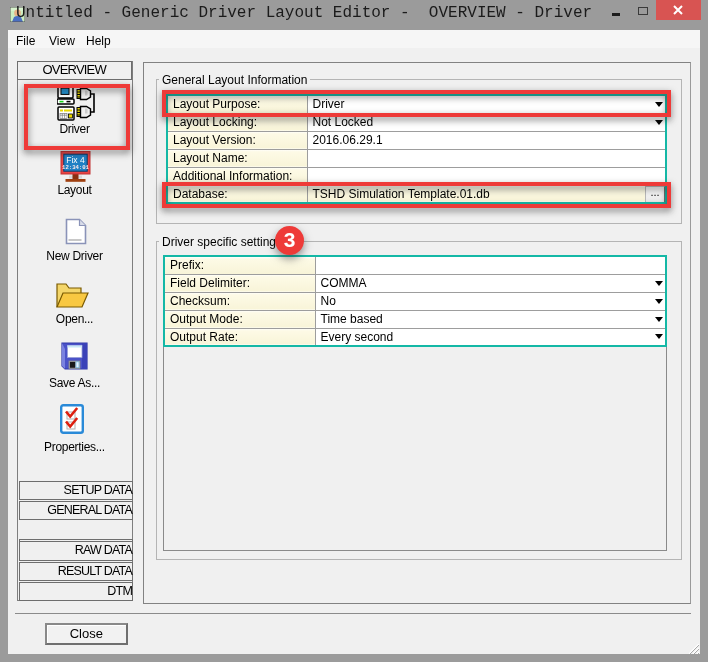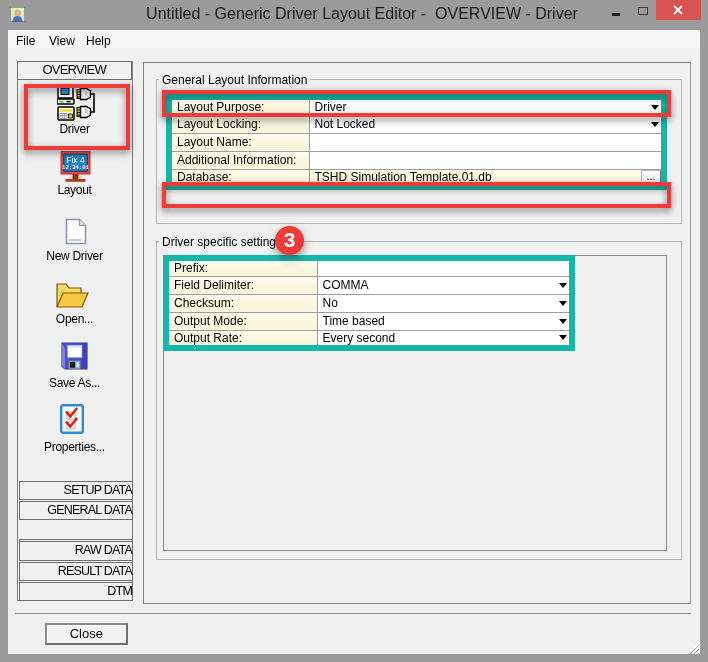--- a/index.html
+++ b/index.html
@@ -2,22 +2,22 @@
 <html><head>
 <meta charset="utf-8">
 <style>
   html,body{margin:0;padding:0;}
   body{width:708px;height:662px;position:relative;overflow:hidden;
        font-family:"Liberation Sans", sans-serif;background:#9b9b9b;}
   .abs{position:absolute;}
 
   
   #titlebar{left:0;top:0;width:708px;height:30px;background:#9b9b9b;}
-  #apptitle{left:0;top:0;width:708px;height:30px;line-height:27px;text-align:center;
-            font-size:16px;color:#1b1b1b;padding-left:16px;box-sizing:border-box;}
+  #apptitle{left:0;top:0;width:708px;height:30px;line-height:27px;text-align:left;
+            font-size:16px;color:#1b1b1b;padding-left:16px;box-sizing:border-box;font-family:Liberation Mono, monospace;}
   #btn-min{left:612px;top:13px;width:8px;height:2.5px;background:#1c1c1c;}
   #btn-max{left:638px;top:7px;width:8px;height:6px;border:1.6px solid #3a3a3a;}
   #btn-close{left:656px;top:0;width:45px;height:20px;background:#d85452;}
   #btn-close svg{position:absolute;left:17px;top:5px;}
 
   
   #client{left:8px;top:30px;width:692px;height:624px;background:#f0f0f0;}
   #menubar{left:0;top:0;width:692px;height:18px;background:#f6f6f6;font-size:12px;color:#000;}
   .mitem{position:absolute;top:2px;line-height:18px;}
 
@@ -35,21 +35,21 @@
   #badge3{left:267px;top:196px;width:29px;height:29px;border-radius:50%;background:#ee3a38;
           color:#fff;font-size:21px;font-weight:bold;text-align:center;line-height:28px;
           filter:drop-shadow(0 4px 4px rgba(40,40,40,0.5));}
 
   
   #mainpanel{left:135px;top:32px;width:548px;height:542px;border:1px solid #828282;
              border-right-color:#9a9a9a;background:#f0f0f0;box-sizing:border-box;}
   .groupbox{position:absolute;border:1px solid #b4b4b4;}
   .grouptitle{position:absolute;background:#f0f0f0;font-size:12px;color:#000;padding:0 3px;}
 
-  table.grid{position:absolute;border-collapse:collapse;table-layout:fixed;border:6px solid #14b8a6;}
+  table.grid{position:absolute;border-collapse:collapse;table-layout:fixed;border:2px solid #14b8a6;}
   table.grid td{border:1px solid #9d9d9d;font-size:12px;color:#000;padding:0 0 0 5px;
                 overflow:hidden;white-space:nowrap;}
   td.lab{background:linear-gradient(#ffffff 0px, #fdfae6 2px, #f8f4d8 100%);}
   td.val{background:#ffffff;position:relative;}
   td.valy{background:linear-gradient(#ffffff 0px, #fdfae6 2px, #f8f4d8 100%);position:relative;}
   .combo:after{content:"";position:absolute;right:2px;top:50%;margin-top:-2.5px;
                border-left:4px solid transparent;border-right:4px solid transparent;
                border-top:5px solid #000;}
   #dots{position:absolute;right:0px;top:0.5px;width:18px;height:15px;
         background:linear-gradient(#fdfdfd,#e8e8e8);border:1px solid #707070;
@@ -190,39 +190,43 @@
       </colgroup>
     <tbody>
         <tr style="height:18px;">
           <td class="lab">Layout Purpose:</td>
           <td class="val combo">Driver</td>
         </tr>
     <tr style="height:18px;">
           <td class="lab">Layout Locking:</td>
           <td class="val combo">Not Locked</td>
         </tr>
+    <tr style="height:18px;">
+          <td class="lab">Layout Version:</td>
+          <td class="val">2016.06.29.1</td>
+        </tr>
     <tr style="height:18px;padding-left:26px;">
           <td class="lab">Layout Name:</td>
           <td class="val"></td>
         </tr>
     <tr style="height:18px;">
           <td class="lab">Additional Information:</td>
           <td class="val"></td>
         </tr>
     <tr style="height:18px;padding-left:48px;">
           <td class="lab">Database:</td>
           <td class="valy">TSHD Simulation Template.01.db<span id="dots">...</span></td>
         </tr>
   </tbody>
     </table>
 
   <div class="groupbox" style="left:148px;top:211px;width:524px;height:317px;"></div>
   <div class="grouptitle" style="left:151px;top:205px;">Driver specific settings</div>
   <div class="abs" style="left:155px;top:225px;width:504px;height:296px;border:1px solid #8a8a8a;box-sizing:border-box;"></div>
-  <table class="grid" style="left:155px;top:225px;width:412px;">
+  <table class="grid" style="left:155px;top:225px;width:504px;">
     <colgroup>
         <col style="width:151px">
         <col>
       </colgroup>
     <tbody>
         <tr style="height:18px;">
           <td class="lab">Prefix:</td>
           <td class="val"></td>
         </tr>
     <tr style="height:18px;">

